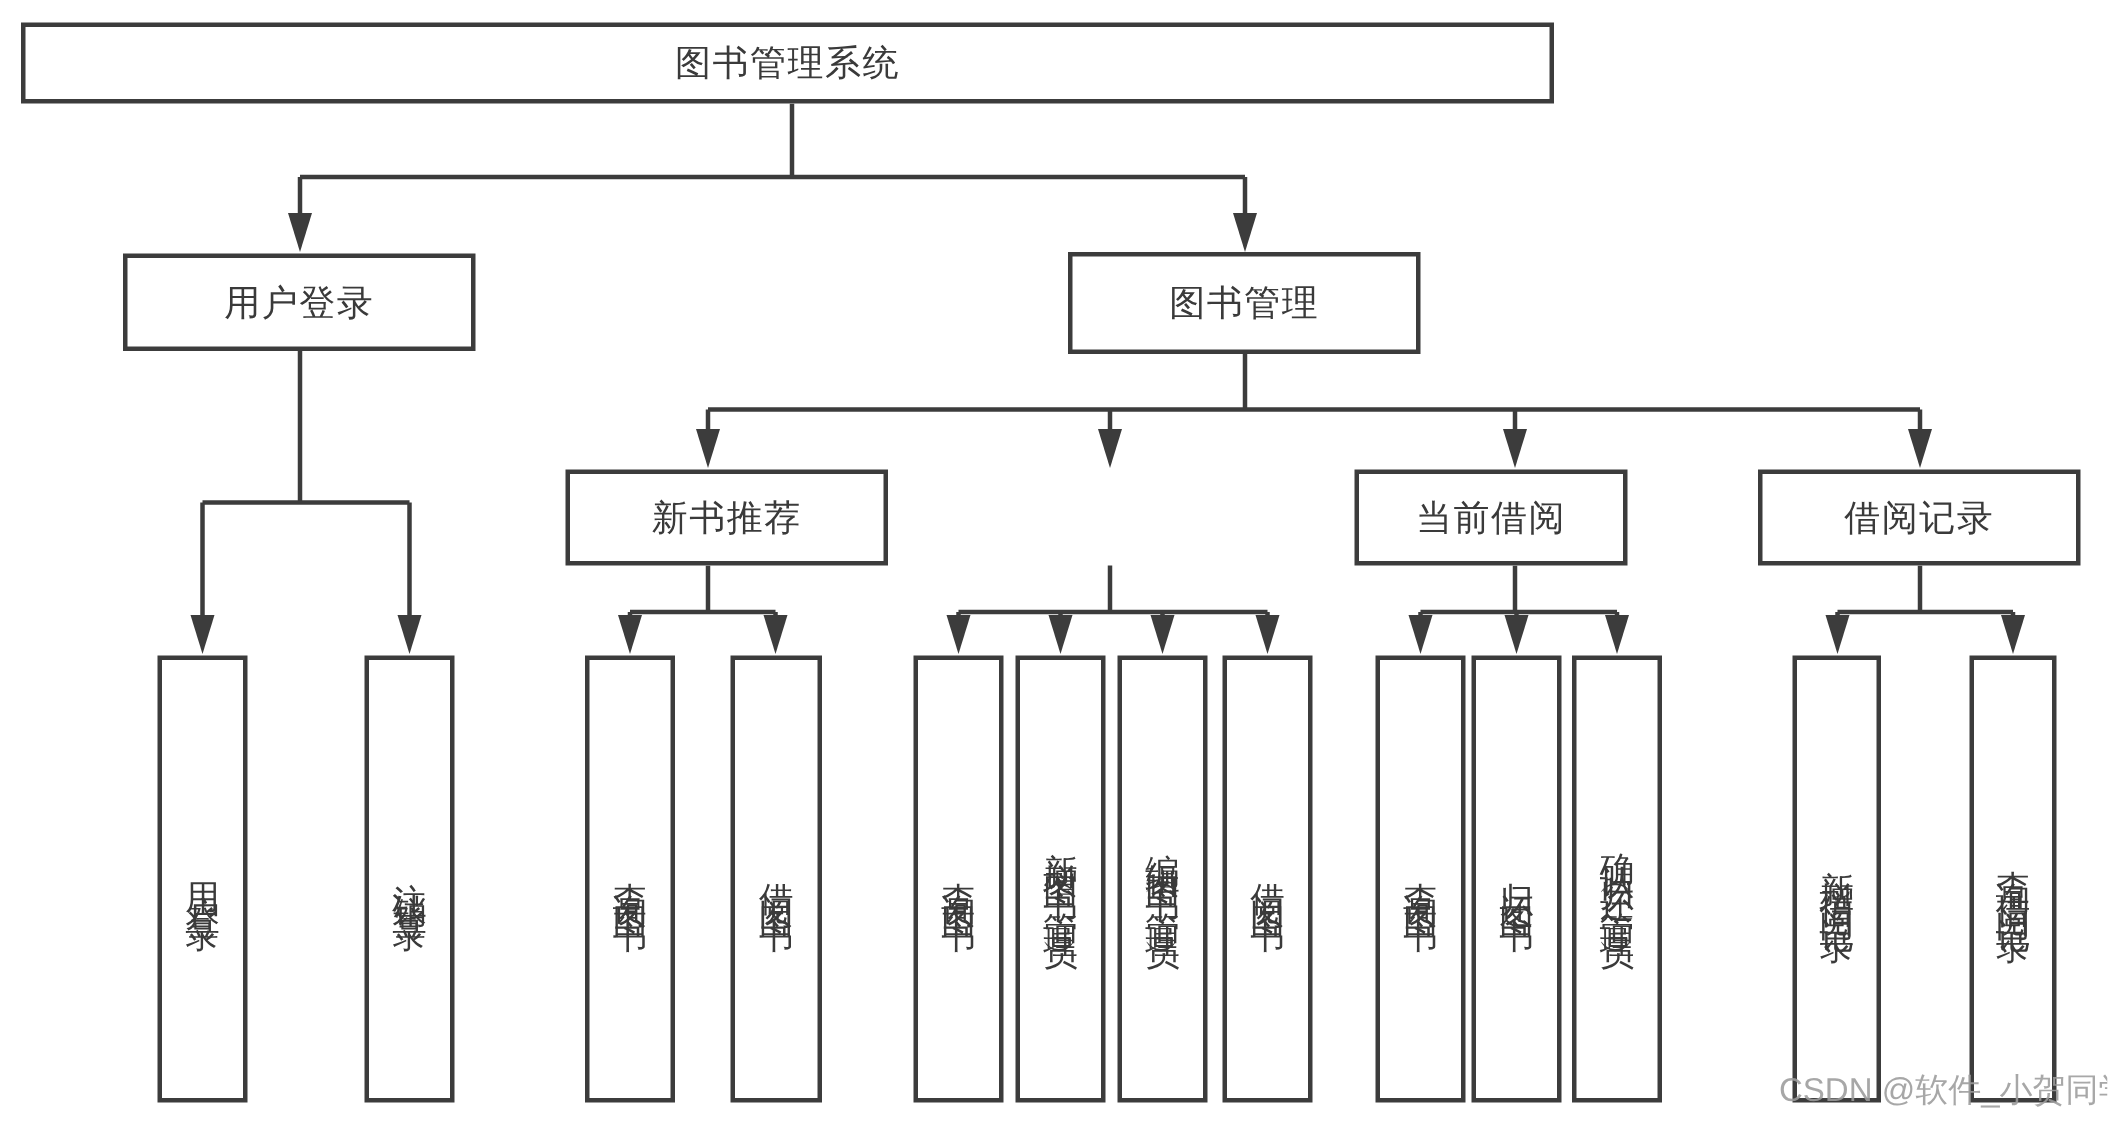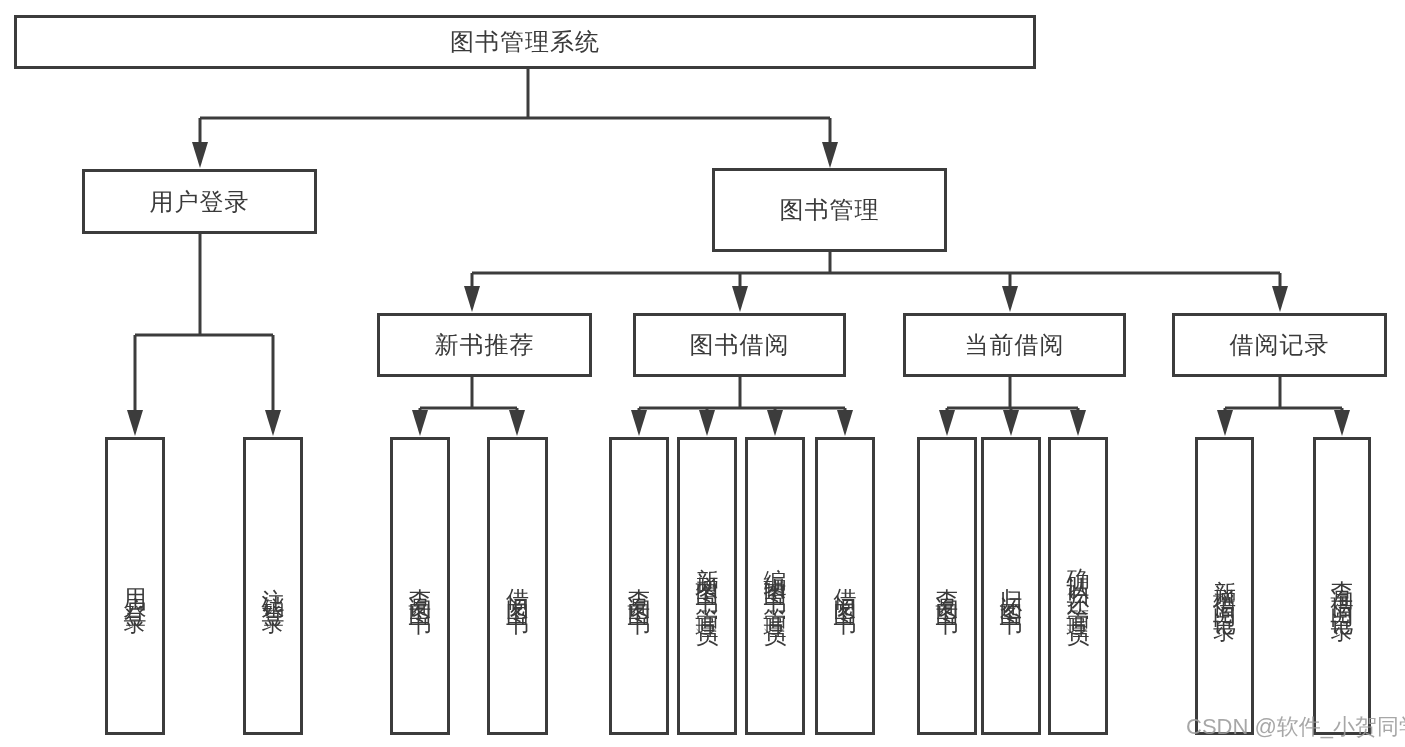--- a/index.html
+++ b/index.html
@@ -35,24 +35,24 @@
     writing-mode:vertical-rl;
     text-orientation:mixed;
     font-size:23px;
     letter-spacing:8px;
     white-space:normal;
     line-height:1;
   }
   
   .n-root {left:14px;  top:15px;  width:1022px; height:54px;}
   .n-b0   {left:82px;  top:169px; width:235px;  height:65px;}
-  .n-b1   {left:712px; top:168px; width:235px;  height:84px;font-family:Liberation Mono, monospace;}
+  .n-b1   {left:712px; top:168px; width:235px;  height:68px;font-family:Liberation Mono, monospace;}
   .n-m0   {left:377px; top:313px; width:215px;  height:64px;}
   .n-m1   {left:633px; top:313px; width:213px;  height:64px;}
-  .n-m2   {left:903px; top:313px; width:223px;  height:64px;}
+  .n-m2   {left:903px; top:313px; width:182px;  height:64px;}
   .n-m3   {left:1172px;top:313px; width:215px;  height:64px;}
   
   .n-l0 {left:105px; top:437px; width:60px; height:298px;}
   .n-l1 {left:243px; top:437px; width:60px; height:298px;}
   .n-l2 {left:390px; top:437px; width:60px; height:298px;}
   .n-l3 {left:487px; top:437px; width:61px; height:298px;}
   .n-l4 {left:609px; top:437px; width:60px; height:298px;}
   .n-l5 {left:677px; top:437px; width:60px; height:298px;}
   .n-l6 {left:745px; top:437px; width:60px; height:298px;}
   .n-l7 {left:815px; top:437px; width:60px; height:298px;}
@@ -141,21 +141,20 @@
       <polygon points="1334,410 1350,410 1342,436"></polygon>
     </g>
   </svg>
 
   <div class="node n-root">图书管理系统</div>
 
   <div class="node n-b0">用户登录</div>
   <div class="node n-b1">图书管理</div>
 
   <div class="node n-m0">新书推荐</div>
-  <div class="node n-m1">图书借阅</div>
   <div class="node n-m2">当前借阅</div>
   <div class="node n-m3">借阅记录</div>
 
   <div class="node leaf n-l0">用户登录</div>
   <div class="node leaf n-l1">注销登录</div>
   <div class="node leaf n-l2">查询图书</div>
   <div class="node leaf n-l3">借阅图书</div>
   <div class="node leaf n-l4">查询图书</div>
   <div class="node leaf n-l5">新增图书（管理员）</div>
   <div class="node leaf n-l6">编辑图书（管理员）</div>

